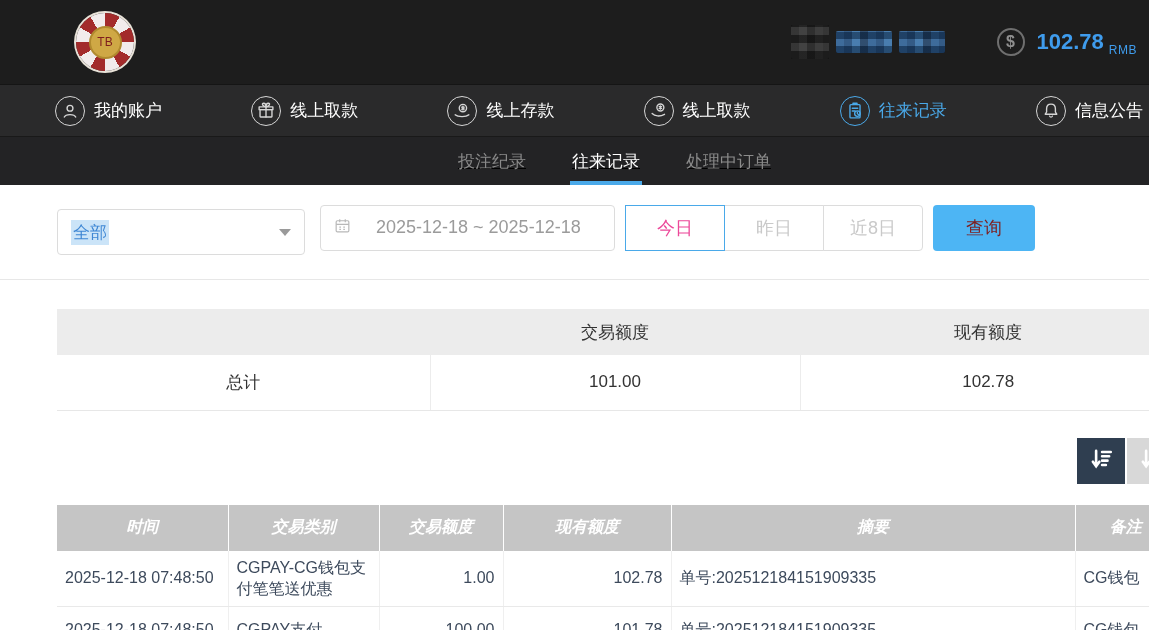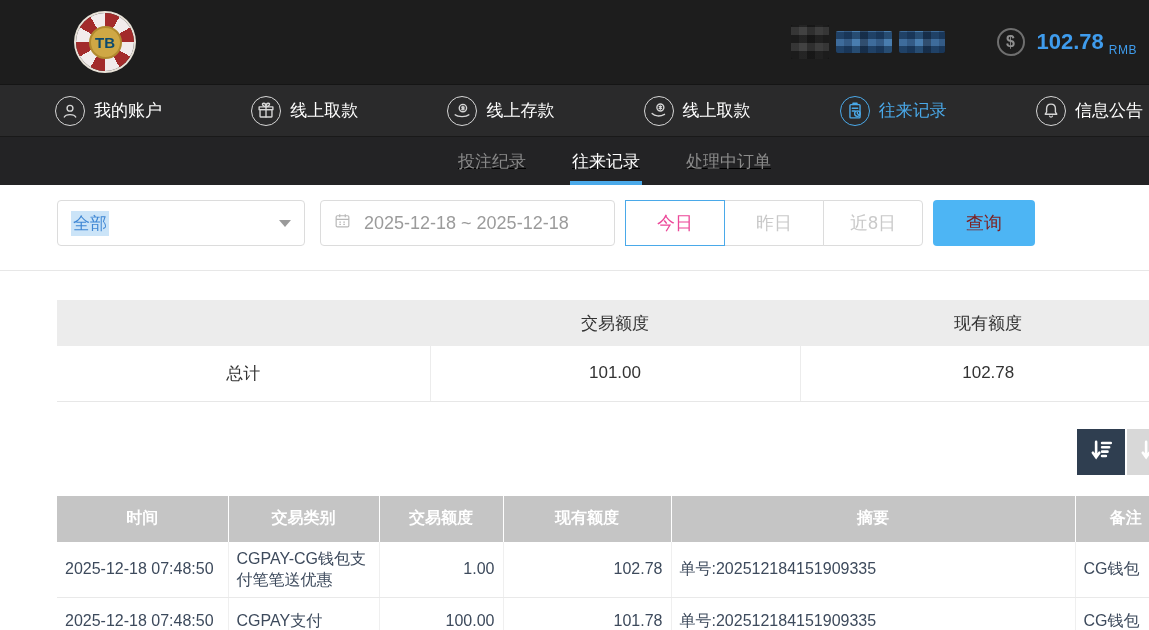--- a/index.html
+++ b/index.html
@@ -4,21 +4,21 @@
 <style>
   * { margin:0; padding:0; box-sizing:border-box; }
   html,body { width:1149px; height:630px; overflow:hidden; background:#fff;
     font-family:"Liberation Sans","DejaVu Sans",sans-serif; }
 
   
   .topbar { height:85px; background:#1d1d1d; display:flex; align-items:center; padding:0 10px 0 76px; border-bottom:1px solid #151515; }
   .chip { width:58px; height:58px; border-radius:50%; flex:0 0 auto;
     background:conic-gradient(#a32b2b 0 30deg,#f2ecec 30deg 60deg,#a32b2b 60deg 90deg,#f2ecec 90deg 120deg,#a32b2b 120deg 150deg,#f2ecec 150deg 180deg,#a32b2b 180deg 210deg,#f2ecec 210deg 240deg,#a32b2b 240deg 270deg,#f2ecec 270deg 300deg,#a32b2b 300deg 330deg,#f2ecec 330deg 360deg);
     display:flex; align-items:center; justify-content:center; box-shadow:0 0 0 2px #e8e2d8; }
-  .chip-core { width:33px; height:33px; border-radius:50%; background:radial-gradient(circle at 35% 30%,#e7c96e,#c49а38 70%); background-color:#cfa845; border:2px solid #b08a2e; color:#0c4a6e; font-size:15px; font-weight:bold; display:flex; align-items:center; justify-content:center; }
+  .chip-core { width:33px; height:33px; border-radius:50%; background:radial-gradient(circle at 35% 30%,#e7c96e,#c49а38 70%); background-color:#cfa845; border:2px solid #b08a2e; color:#7f1d1d; font-size:12px; font-weight:normal; display:flex; align-items:center; justify-content:center; }
   .logo-text { position:relative; margin-left:12px; white-space:nowrap; }
   .logo-cn1 { font-size:42px; font-weight:bold; font-family:"Liberation Serif","DejaVu Serif",serif;
     background:linear-gradient(#fdf0b0,#caa12e); -webkit-background-clip:text; background-clip:text; color:transparent; }
   .logo-cn2 { font-size:34px; font-weight:bold; font-family:"Liberation Serif","DejaVu Serif",serif;
     background:linear-gradient(#fdf0b0,#caa12e); -webkit-background-clip:text; background-clip:text; color:transparent; }
   .logo-en { position:absolute; right:0; bottom:-4px; font-size:12px; font-weight:bold; letter-spacing:5px; color:#c59b2d; }
 
   .user-zone { margin-left:auto; display:flex; align-items:center; }
   .mosaic { border-radius:2px; }
   .mosaic-gray { width:38px; height:34px;
@@ -52,25 +52,25 @@
   .subnav { height:48px; background:#232325; display:flex; align-items:stretch; justify-content:center;
     transform:translateX(0);text-decoration:underline; }
   .subnav-inner { display:flex; gap:42px; transform:translateX(40px); }
   .tab { color:#8b8b8b; font-size:17px; display:flex; align-items:center; position:relative; cursor:pointer; padding:0 2px; }
   .tab.active { color:#fff; }
   .tab.active::after { content:""; position:absolute; left:0; right:0; bottom:0; height:4px; background:#4aa9e9; }
 
   
   .filters { display:flex; align-items:center; margin:15px 0 0 57px; }
   .select { width:248px; height:46px; border:1px solid #dcdcdc; border-radius:4px; display:flex; align-items:center;
-    padding:0 13px; cursor:pointer; background:#fff; }
+    padding:0 13px; cursor:pointer; background:#fff;margin-top:9px; }
   .select-val { color:#3f87d4; background:#cbe4f8; font-size:17px; padding:1px 2px; }
   .caret { margin-left:auto; width:0; height:0; border-left:6px solid transparent; border-right:6px solid transparent; border-top:7px solid #9a9a9a; }
   .datebox { width:295px; height:46px; border:1px solid #dcdcdc; border-radius:4px; display:flex; align-items:center;
-    padding:0 12px; margin-left:15px; color:#9b9b9b; font-size:18px; gap:12px; background:#fff; cursor:pointer; }
+    padding:0 12px; margin-left:15px; color:#9b9b9b; font-size:18px; gap:24px; background:#fff; cursor:pointer; }
   .cal svg { stroke:#b8b8b8; fill:none; stroke-width:1.5; }
   .btn-group { display:flex; margin-left:10px; }
   .qbtn { width:100px; height:46px; background:#fff; border:1px solid #dcdcdc; font-size:18px; color:#c9c9c9;
     display:flex; align-items:center; justify-content:center; cursor:pointer; }
   .qbtn + .qbtn { margin-left:-1px; }
   .qbtn.first { border-radius:4px 0 0 4px; }
   .qbtn.last { border-radius:0 4px 4px 0; }
   .qbtn.active { border:1px solid #4aa9e9; color:#ec4899; z-index:2; border-radius:0; }
   .search-btn { width:102px; height:46px; margin-left:10px; background:#4db5f4; border:none; border-radius:4px;
     color:#7f1d1d; font-size:18px; cursor:pointer; }
@@ -86,21 +86,21 @@
 
   
   .sort-row { width:1175px; margin-top:27px; display:flex; justify-content:flex-end; gap:2px; height:46px; }
   .sort-btn { width:48px; height:46px; display:flex; align-items:center; justify-content:center; border:none; cursor:pointer; }
   .sort-dark { background:#2f3e50; }
   .sort-gray { background:#d8d8d8; }
   .sort-btn svg { stroke:#fff; fill:none; stroke-width:2.4; stroke-linecap:round; }
 
   
   .grid { margin:21px 0 0 57px; width:1119px; border-collapse:collapse; table-layout:fixed; }
-  .grid th { height:46px; background:#c5c5c5; color:#fff; font-size:16px; font-weight:bold; }
+  .grid th { height:46px; background:#c5c5c5; color:#fff; font-size:16px; font-weight:bold;font-style:italic; }
   .grid th:not(:last-child){ border-right:1px solid #fff; }
   .grid td { font-size:16px; color:#3d4a5c; border-bottom:1px solid #e9e9e9; padding:6px 8px; line-height:1.35; vertical-align:middle; }
   .grid td:not(:last-child){ border-right:1px solid #efefef; }
   .grid tr.r1 td { height:48px; }
   .grid tr.r2 td { height:47px; }
   .t1{width:171px;} .t2{width:151px;} .t3{width:124px;} .t4{width:168px;} .t5{width:404px;} .t6{width:101px;}
   .num { text-align:right; padding-right:14px; }
 </style>
 </head>
 <body>

